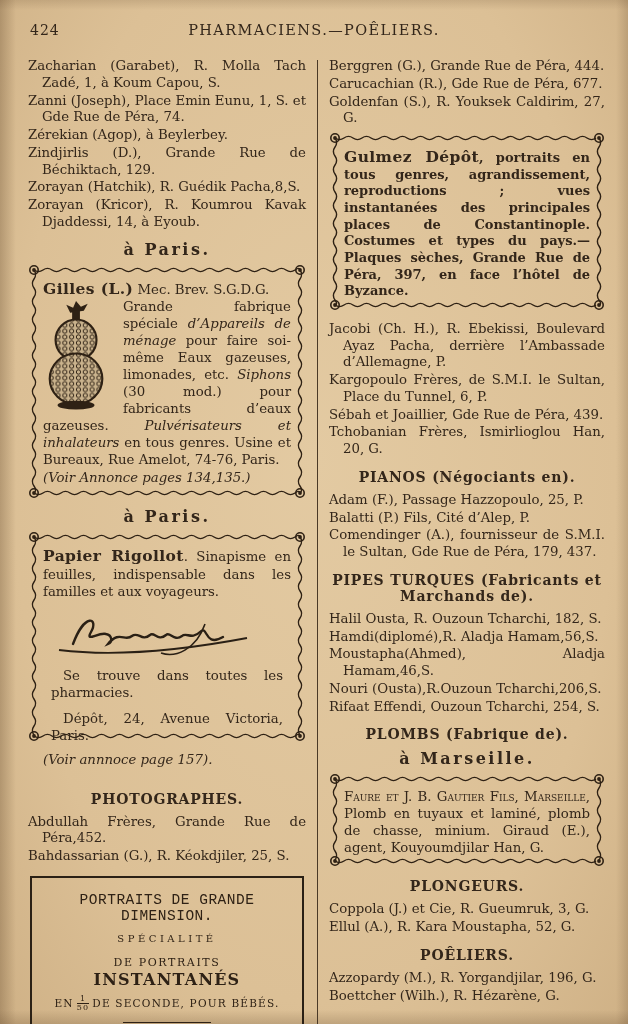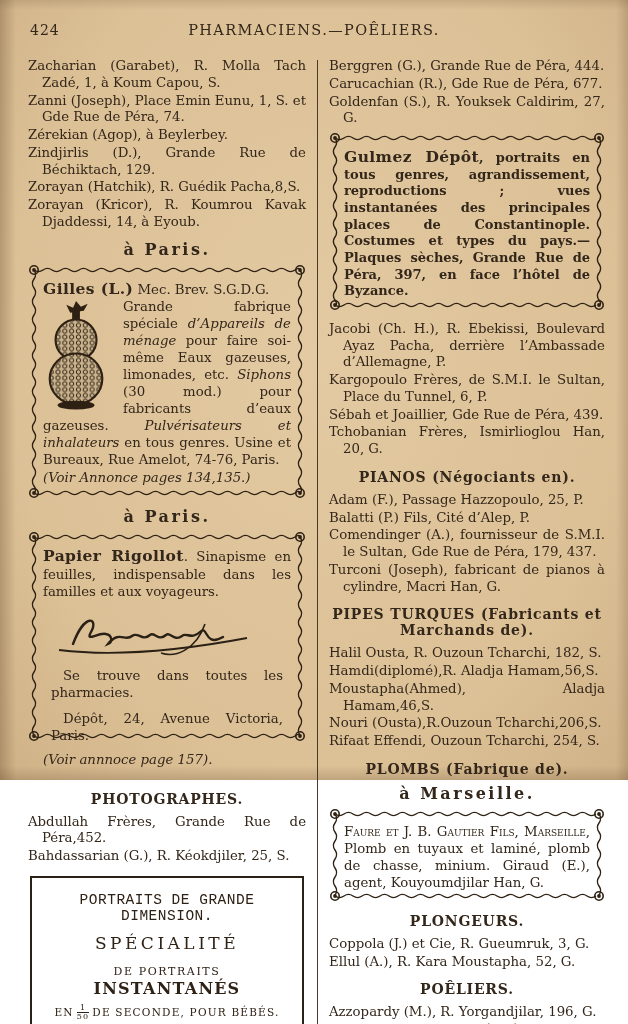--- a/index.html
+++ b/index.html
@@ -2,21 +2,21 @@
 <html><head>
 <meta charset="utf-8">
 <style>
   html,body{margin:0;padding:0;}
   body{
     width:628px;height:1024px;overflow:hidden;
     font-family:"DejaVu Serif", serif;
     color:#33261a;
   }
   .paper{
-    position:relative;width:628px;height:780px;box-sizing:border-box;
+    position:relative;width:628px;height:1024px;box-sizing:border-box;
     background:
       linear-gradient(90deg, rgba(92,66,38,.30) 0, rgba(92,66,38,0) 16px),
       linear-gradient(270deg, rgba(92,66,38,.20) 0, rgba(92,66,38,0) 12px),
       linear-gradient(180deg, rgba(92,66,38,.16) 0, rgba(92,66,38,0) 10px),
       linear-gradient(0deg, rgba(92,66,38,.22) 0, rgba(92,66,38,0) 14px),
       radial-gradient(ellipse at 50% 45%, #e3caa2 0%, #dcc096 68%, #cfb186 100%);
   }
   .header{position:relative;padding:22px 30px 0 30px;height:24px;}
   .page-number{position:absolute;left:30px;top:22px;font-size:14px;letter-spacing:1px;}
   .page-title{text-align:center;font-size:14.5px;letter-spacing:1.4px;}
@@ -40,21 +40,21 @@
   .lg{font-weight:bold;font-size:15.5px;letter-spacing:.4px;}
   .bold-box{font-weight:bold;font-size:13px;}
   .siphon{float:left;width:74px;height:112px;margin:1px 9px 2px -3px;}
   .sig-wrap{margin:4px 0 2px 10px;}
   .plain-line{margin:8px;text-align:justify;line-height:1.3;}
   .ind{text-indent:12px;}
 
   .fettel{border:2.5px solid #2a2015;padding:14px 8px 12px 8px;margin:11px 2px 0 2px;
           text-align:center;color:#2e2115;}
   .f1{font-family:Liberation Mono, monospace;font-size:14.5px;letter-spacing:.5px;}
-  .f2{font-size:17px;letter-spacing:3.5px;margin-top:9px;}
+  .f2{font-size:10px;letter-spacing:3.5px;margin-top:9px;}
   .f3{margin-top:7px;}
   .f3a{font-size:11px;letter-spacing:1.6px;}
   .f3b{font-size:16px;font-weight:bold;letter-spacing:1.2px;}
   .f4{font-size:10.5px;letter-spacing:1.2px;margin-top:6px;}
   .frac{display:inline-flex;flex-direction:column;font-size:8px;line-height:1.05;
         vertical-align:middle;margin:0 3px;}
   .frac-num{border-bottom:1px solid #2e2115;padding:0 2px;}
   .dbl{width:88px;margin:9px auto 4px auto;height:2px;border-top:1px solid #2e2115;border-bottom:1px solid #2e2115;}
   .fname{font-size:32px;font-weight:bold;letter-spacing:1.5px;margin-top:4px;}
 </style>
@@ -196,21 +196,20 @@
 
       <p class="entry gap-above">Jacobi (Ch. H.), R. Ebekissi, Boulevard Ayaz Pacha, derrière l’Ambassade d’Allemagne, P.</p>
       <p class="entry">Kargopoulo Frères, de S.M.I. le Sultan, Place du Tunnel, 6, P.</p>
       <p class="entry">Sébah et Joaillier, Gde Rue de Péra, 439.</p>
       <p class="entry">Tchobanian Frères, Ismirlioglou Han, 20, G.</p>
 
       <div class="sec-head">PIANOS (Négociants en).</div>
       <p class="entry">Adam (F.), Passage Hazzopoulo, 25, P.</p>
       <p class="entry">Balatti (P.) Fils, Cité d’Alep, P.</p>
       <p class="entry">Comendinger (A.), fournisseur de S.M.I. le Sultan, Gde Rue de Péra, 179, 437.</p>
-      <p class="entry">Turconi (Joseph), fabricant de pianos à cylindre, Macri Han, G.</p>
 
       <div class="sec-head">PIPES TURQUES (Fabricants et Marchands de).</div>
       <p class="entry">Halil Ousta, R. Ouzoun Tcharchi, 182, S.</p>
       <p class="entry">Hamdi(diplomé),R. Aladja Hamam,56,S.</p>
       <p class="entry">Moustapha(Ahmed), Aladja Hamam,46,S.</p>
       <p class="entry">Nouri (Ousta),R.Ouzoun Tcharchi,206,S.</p>
       <p class="entry">Rifaat Effendi, Ouzoun Tcharchi, 254, S.</p>
 
       <div class="sec-head">PLOMBS (Fabrique de).</div>
       <div class="place-head" style="margin-top:2px;">à Marseille.</div>

